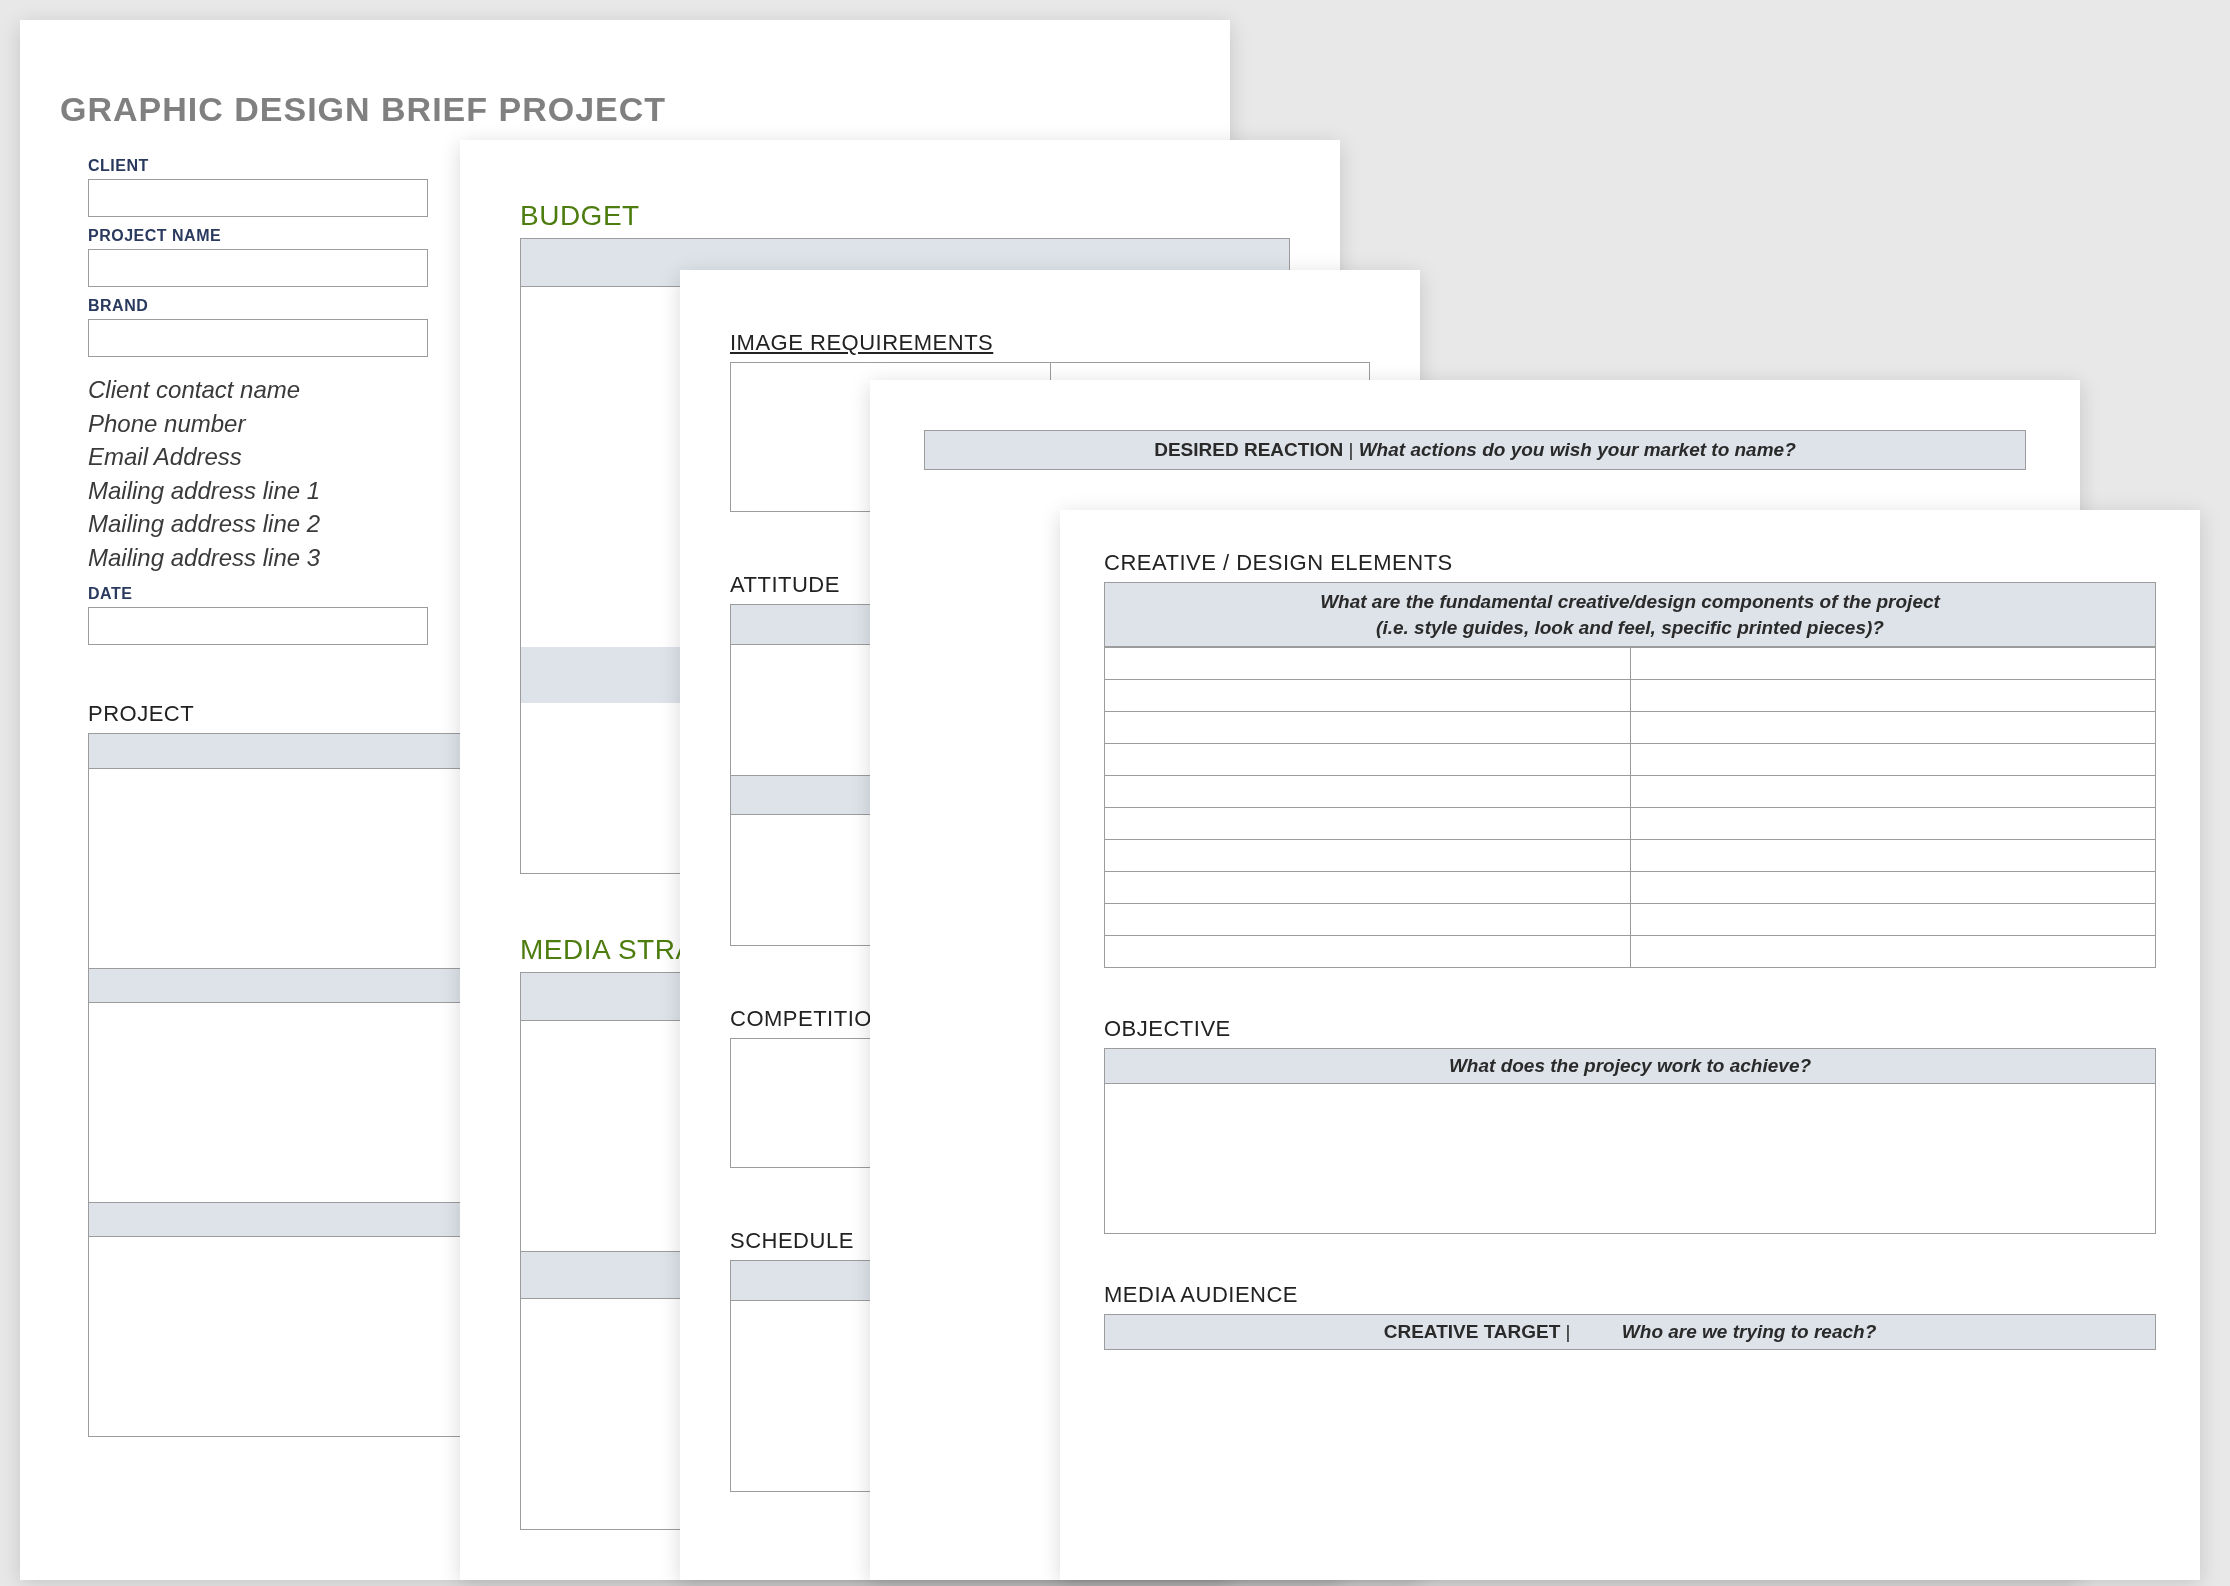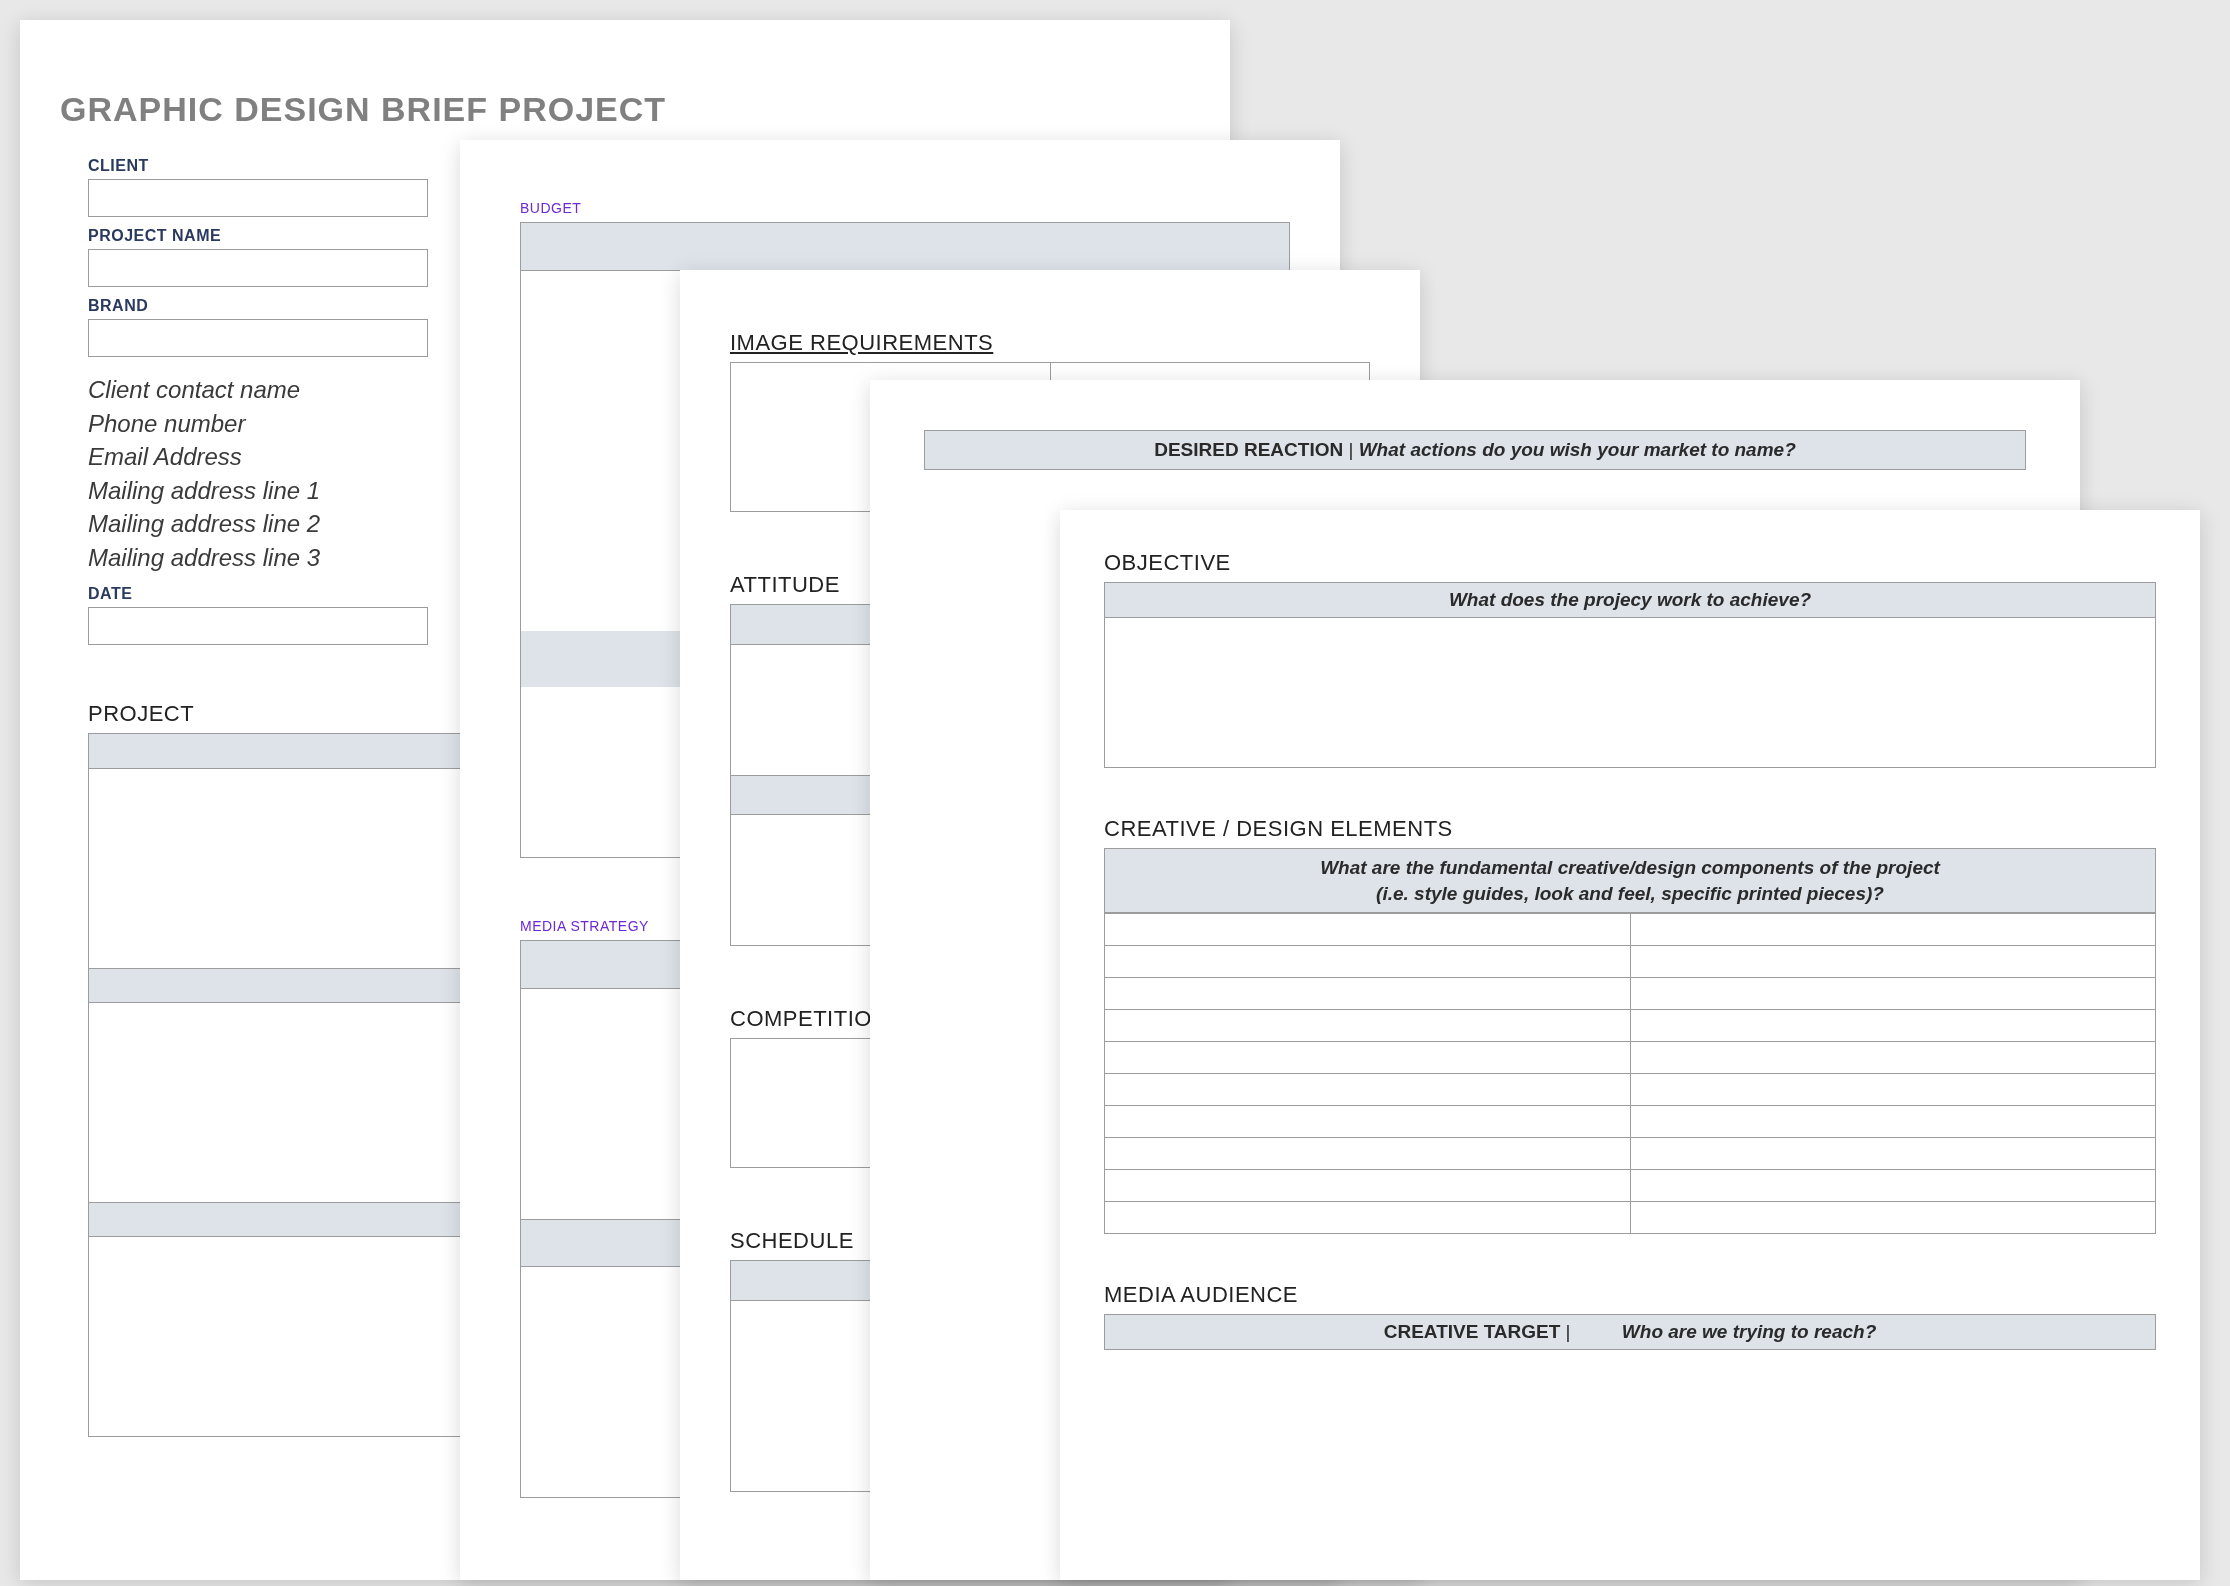--- a/index.html
+++ b/index.html
@@ -85,23 +85,23 @@
 
   
   .page2 {
     left: 460px;
     top: 140px;
     width: 880px;
     height: 1440px;
     padding: 60px 50px 0 60px;
   }
   .p2-label {
-    font-size: 14px;
-    letter-spacing: 0.5px;
-    color: #6d28d9;
+    font-size: 28px;
+    letter-spacing: 0.5px;
+    color: #4d7c0f;
     margin-bottom: 6px;
   }
   .p2-box {
     border: 1px solid #9c9c9c;
   }
   .p2-greyband {
     background: #dee3ea;
     height: 48px;
     border-bottom: 1px solid #9c9c9c;
   }
@@ -282,26 +282,20 @@
 
 <div class="page page4">
   <div class="p4-header-band">
     <span class="bold">DESIRED REACTION</span><span>   |   </span><span class="ital">What actions do you wish your market to name?</span>
   </div>
 </div>
 
 <div class="page page5">
 
   <div class="p5-section">
-    <div class="p5-label">OBJECTIVE</div>
-    <div class="p5-band">What does the projecy work to achieve?</div>
-    <div class="p5-white"></div>
-  </div>
-
-  <div class="p5-section">
     <div class="p5-label">CREATIVE / DESIGN ELEMENTS</div>
     <div class="p5-band p5-band-multi">
       <div>What are the fundamental creative/design components of the project</div>
       <div>(i.e. style guides, look and feel, specific printed pieces)?</div>
     </div>
     <table class="p5-grid">
       <tbody>
           <tr>
             <td></td>
             <td></td>
@@ -340,19 +334,25 @@
           </tr>
       <tr>
             <td></td>
             <td></td>
           </tr>
     </tbody>
       </table>
   </div>
 
   <div class="p5-section">
+    <div class="p5-label">OBJECTIVE</div>
+    <div class="p5-band">What does the projecy work to achieve?</div>
+    <div class="p5-white"></div>
+  </div>
+
+  <div class="p5-section">
     <div class="p5-label">MEDIA AUDIENCE</div>
     <div class="p5-band" style="font-style:normal;font-weight:normal;">
       <span style="font-weight:bold;">CREATIVE TARGET</span><span>   |   </span><span style="font-style:italic;font-weight:bold;margin-left:46px;">Who are we trying to reach?</span>
     </div>
   </div>
 
 </div>
 
 </body></html>

